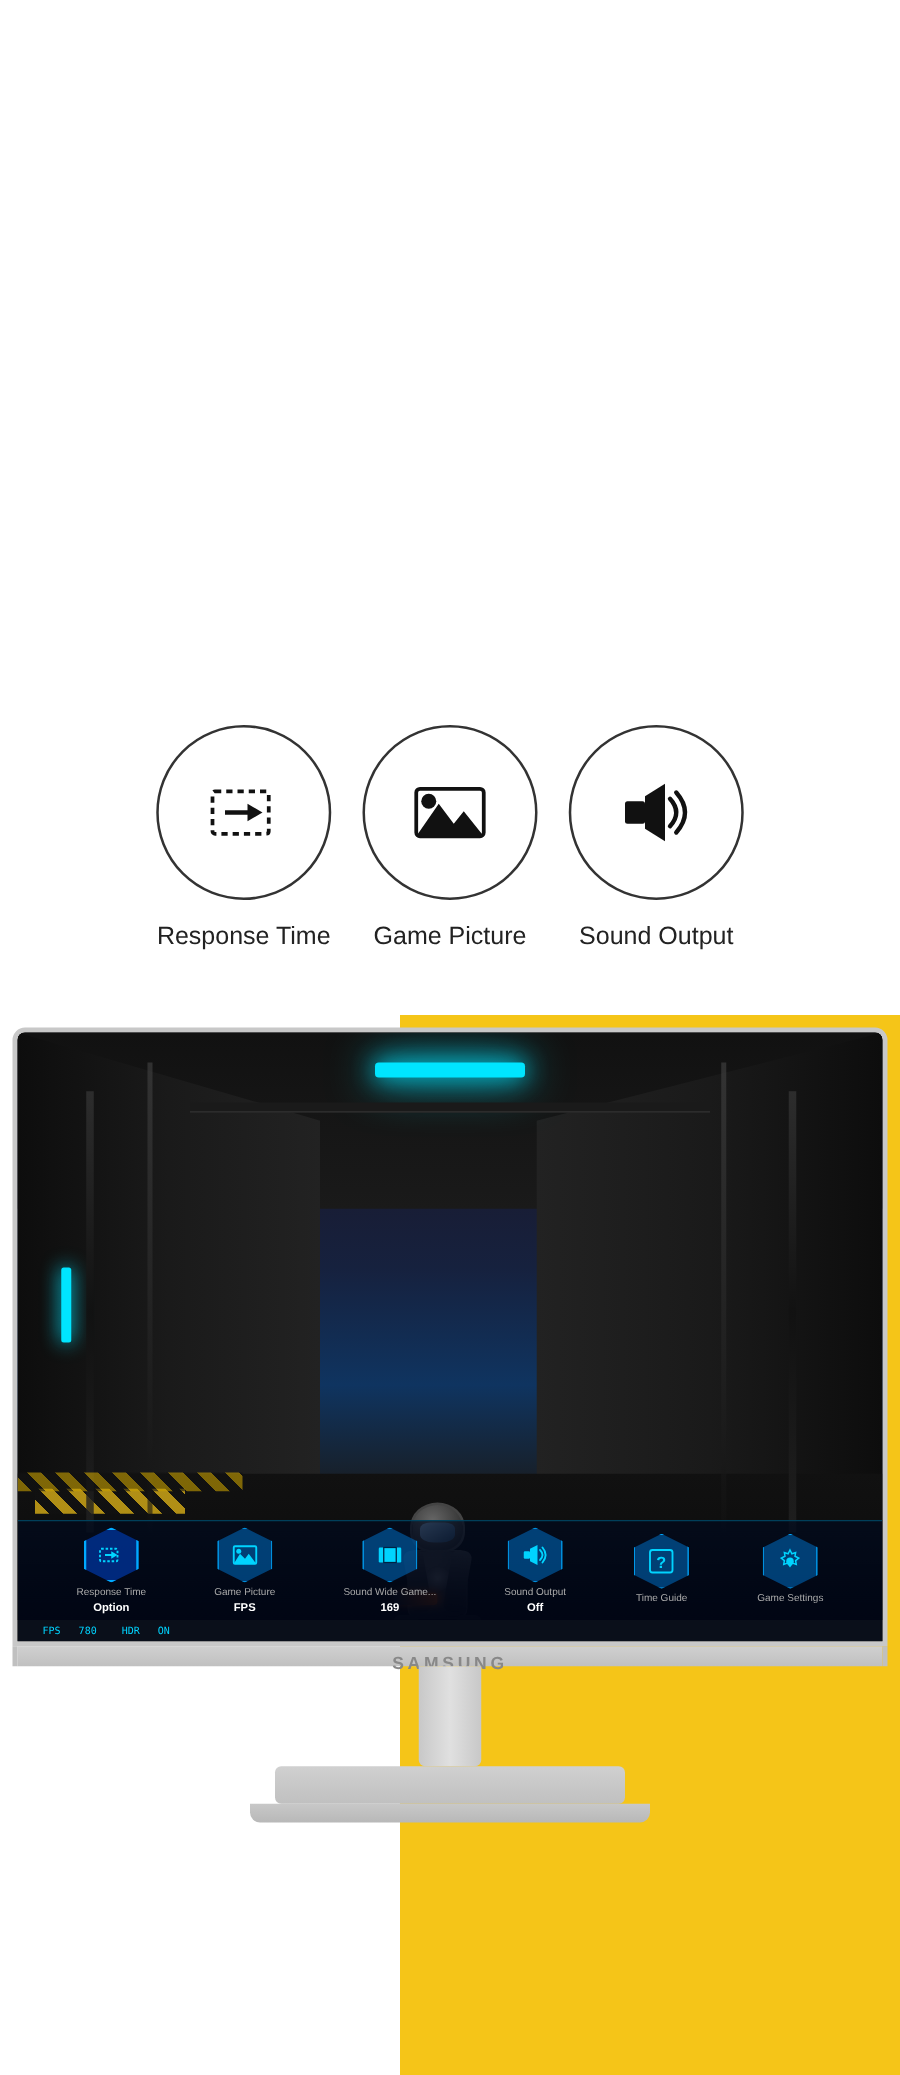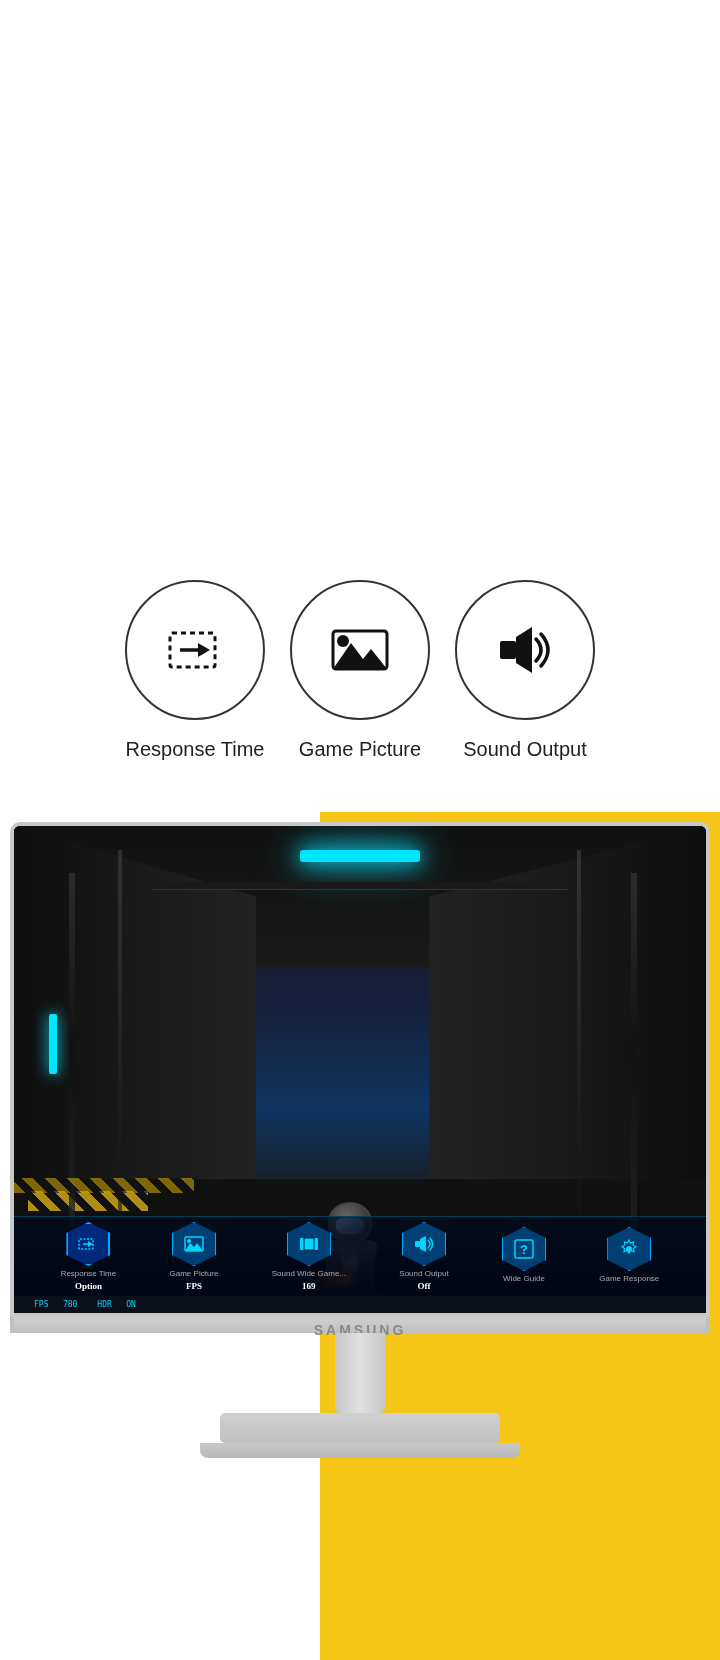--- a/index.html
+++ b/index.html
@@ -356,21 +356,20 @@
       color: #aaa;
       text-align: center;
       white-space: nowrap;
     }
 
     .hud-sublabel {
       font-size: 9px;
       color: #fff;
       text-align: center;
       font-weight: bold;
-      font-family: Liberation Serif, serif;
     }
 
     
     .status-bar {
       background: #0a0f1a;
       padding: 4px 20px;
       display: flex;
       gap: 20px;
       align-items: flex-end;
     }
@@ -583,32 +582,32 @@
             <span class="hud-sublabel">Off</span>
           </div>
 
           <div class="hud-item">
             <div class="hud-hex-icon">
               <svg width="22" height="22" viewBox="0 0 22 22">
                   <rect x="2" y="2" width="18" height="18" rx="2" fill="none" stroke="#00d4ff" stroke-width="1.5"></rect>
                   <text x="11" y="16" text-anchor="middle" fill="#00d4ff" font-size="13" font-weight="bold">?</text>
                 </svg>
             </div>
-            <span class="hud-label">Wide Guide</span>
+            <span class="hud-label">Time Guide</span>
             <span class="hud-sublabel"></span>
           </div>
 
           <div class="hud-item">
             <div class="hud-hex-icon">
               <svg width="22" height="22" viewBox="0 0 22 22">
                   <circle cx="11" cy="11" r="3" fill="#00d4ff"></circle>
                   <path d="M11 2 L12.5 5 L15.5 4 L15 7 L18 8.5 L15.5 10.5 L16 13.5 L13 12.5 L11 15 L9 12.5 L6 13.5 L6.5 10.5 L4 8.5 L7 7 L6.5 4 L9.5 5 Z" fill="none" stroke="#00d4ff" stroke-width="1.2"></path>
                 </svg>
             </div>
-            <span class="hud-label">Game Response</span>
+            <span class="hud-label">Game Settings</span>
             <span class="hud-sublabel"></span>
           </div>
 
         </div>
       </div>
 
       <div class="status-bar">
         <span class="status-item">FPS &nbsp; 780</span>
         <span class="status-item">HDR &nbsp; ON</span>
       </div>

